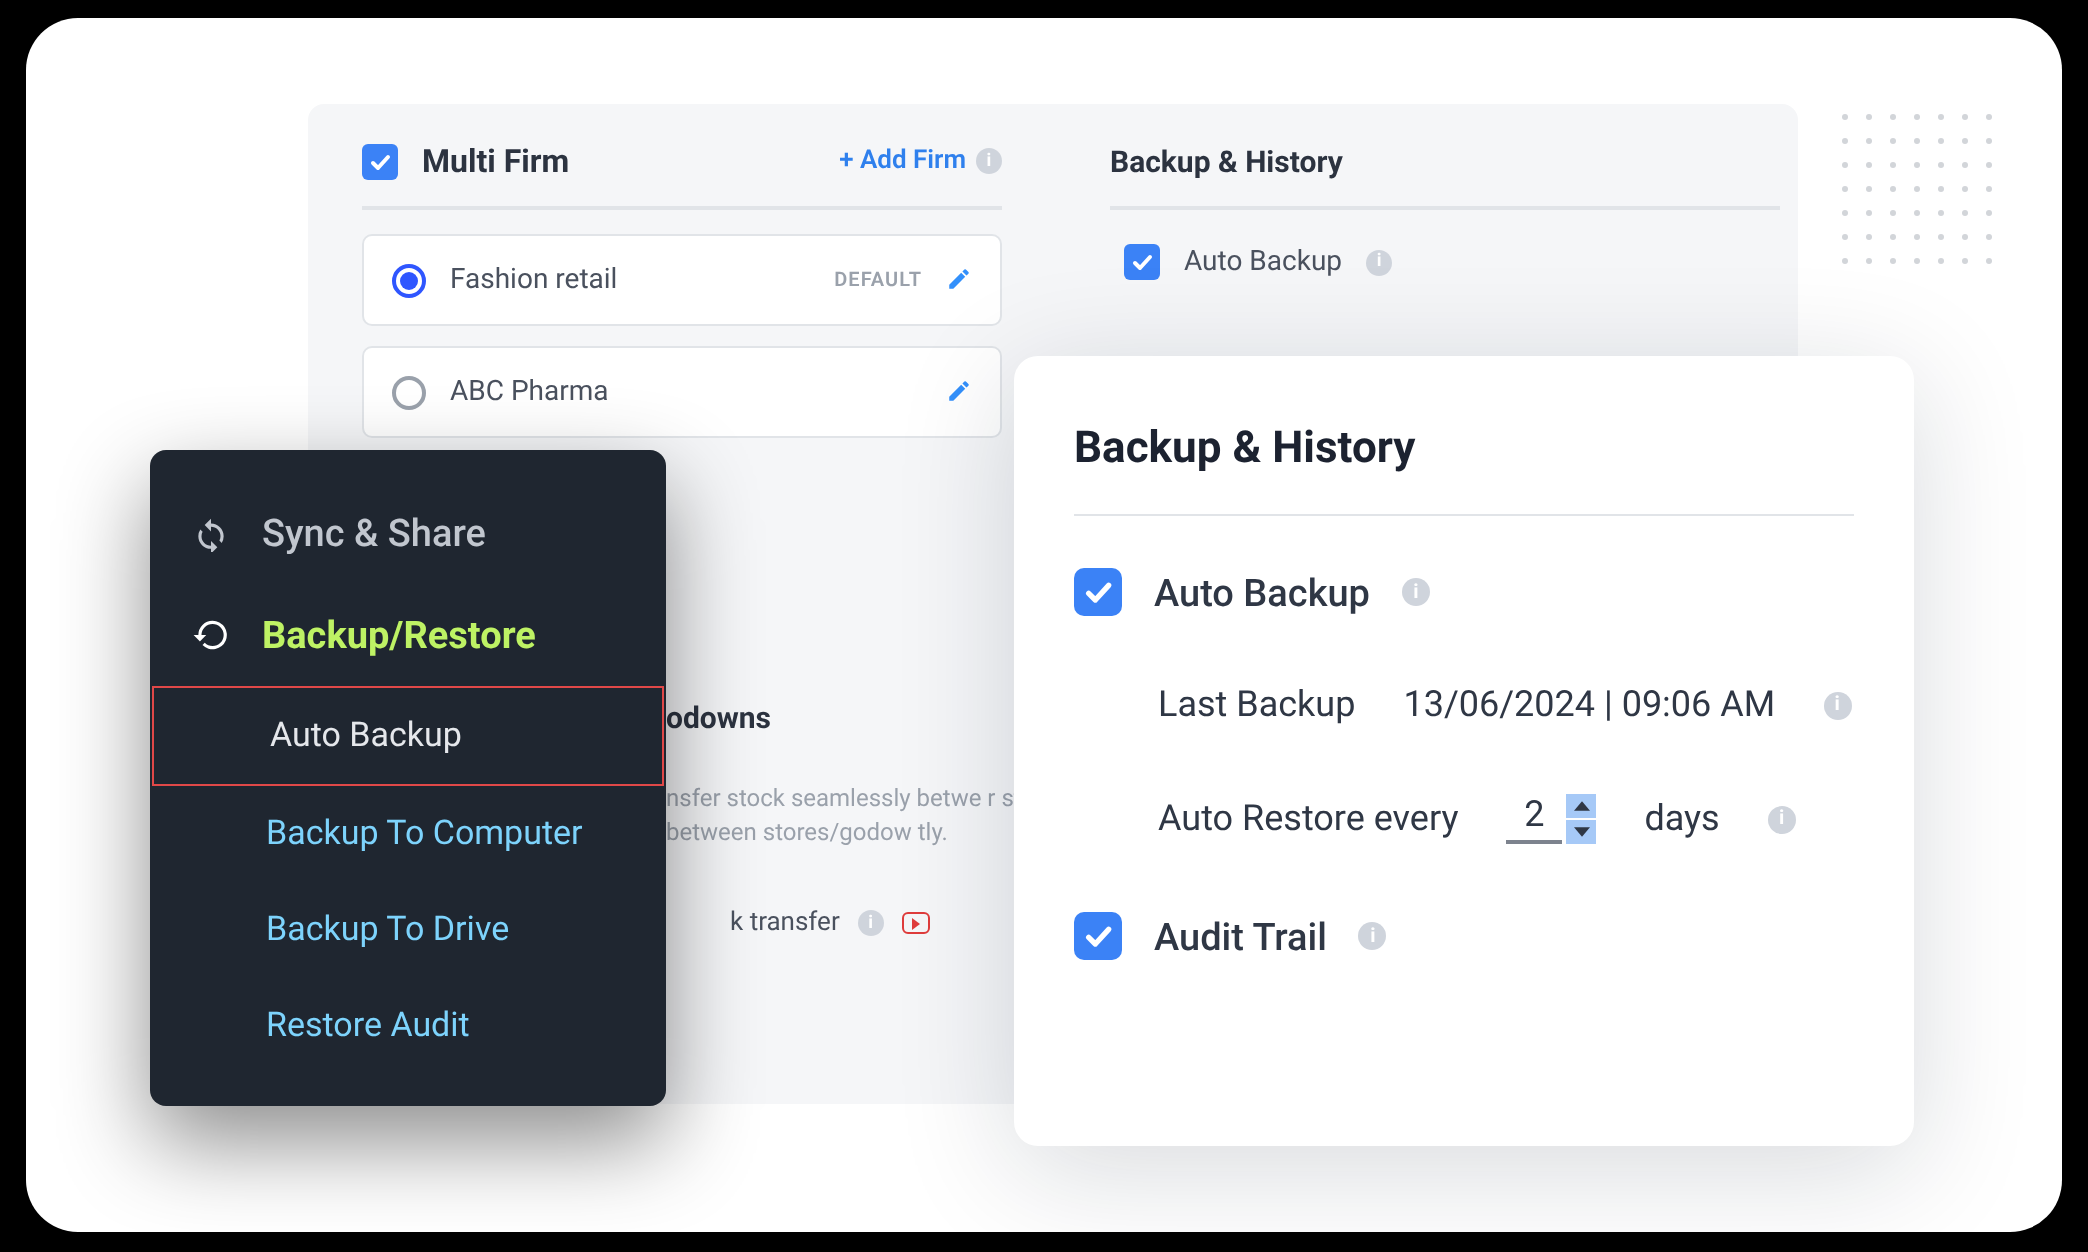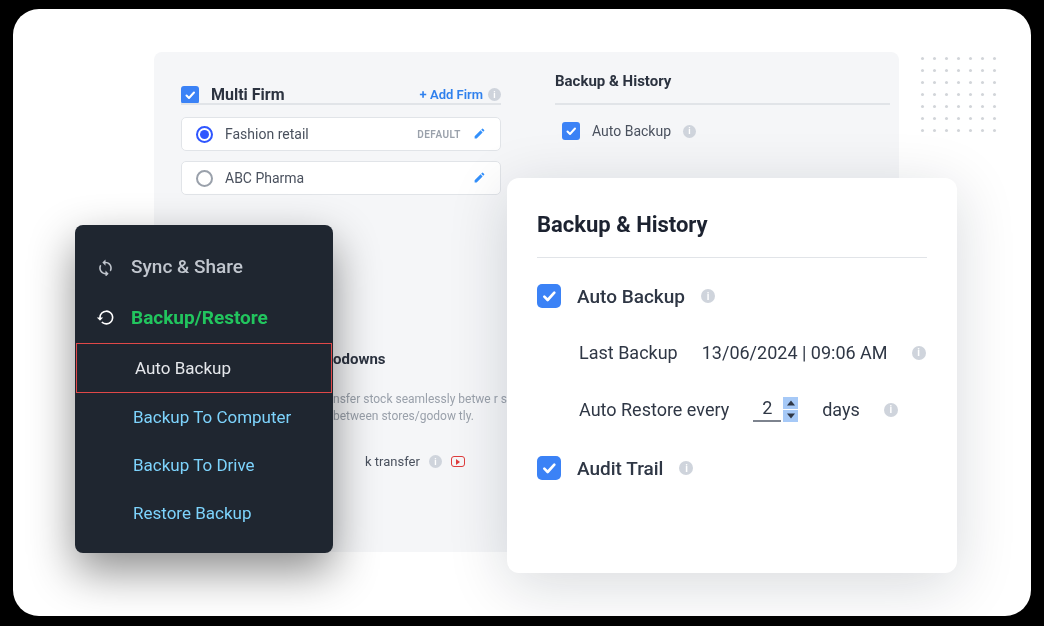--- a/index.html
+++ b/index.html
@@ -26,21 +26,21 @@
       top: 43px;
       left: 141px;
       width: 745px;
       height: 500px;
       background: #f5f6f8;
       border-radius: 8px;
     }
     
     .multi-firm-header {
       position: absolute;
-      top: 76px;
+      top: 62px;
       left: 168px;
       display: flex;
       align-items: center;
       width: 320px;
     }
     .checkbox {
       width: 18px;
       height: 18px;
       border-radius: 3px;
       display: inline-flex;
@@ -91,21 +91,21 @@
     .firm-list {
       position: absolute;
       top: 108px;
       left: 168px;
       width: 320px;
     }
     .firm-item {
       background: #fff;
       border: 1px solid #e1e4e8;
       border-radius: 5px;
-      height: 34px;
+      height: 46px;
       display: flex;
       align-items: center;
       padding: 0 14px;
       margin-bottom: 10px;
     }
     .radio {
       width: 17px;
       height: 17px;
       border-radius: 50%;
       border: 2px solid #9aa1ab;
@@ -237,21 +237,21 @@
       box-shadow: 0 18px 45px rgba(0,0,0,0.45);
     }
     .side-item {
       display: flex;
       align-items: center;
       padding: 14px 20px;
       color: #aab1bd;
       font-size: 17px;
       gap: 16px;
     }
-    .side-item.active-parent { color: #22c55e; font-weight: 700; font-size: 19px; }
+    .side-item.active-parent { color: #bef264; font-weight: 700; font-size: 19px; }
     .side-item.top { font-size: 19px; font-weight: 500; color: #c1c6ce; }
     .side-item .icon { width: 20px; height: 20px; display:flex; align-items:center; justify-content:center; flex-shrink: 0; }
     .side-item .icon svg { width: 19px; height: 19px; }
     .sub-item {
       padding: 14px 20px 14px 58px;
       color: #7dd3fc;
       font-size: 17px;
     }
     .sub-item.selected {
       border: 1.5px solid #e04848;
@@ -473,21 +473,21 @@
     <div class="sub-item selected">
       <span>Auto Backup</span>
     </div>
     <div class="sub-item">
       <span>Backup To Computer</span>
     </div>
     <div class="sub-item">
       <span>Backup To Drive</span>
     </div>
     <div class="sub-item">
-      <span>Restore Backup</span>
+      <span>Restore Audit</span>
     </div>
   </div>
 
   <div class="bh-card">
     <div class="bh-card-title">Backup &amp; History</div>
     <div class="bh-hr"></div>
 
     <div class="bh-row">
       <span class="checkbox checked big-check">
         <svg viewBox="0 0 24 24" fill="none" stroke="#fff" stroke-width="4" stroke-linecap="round" stroke-linejoin="round">

